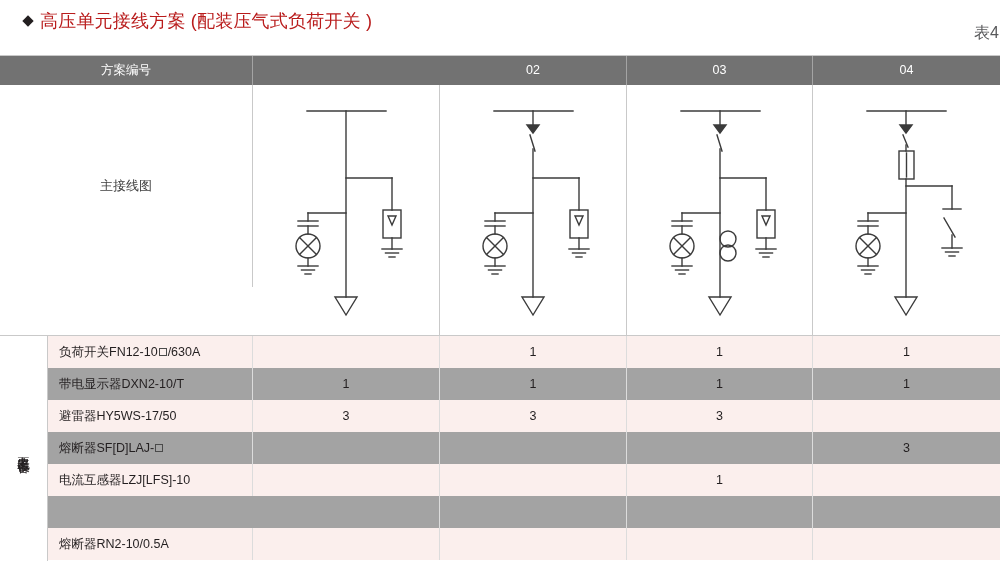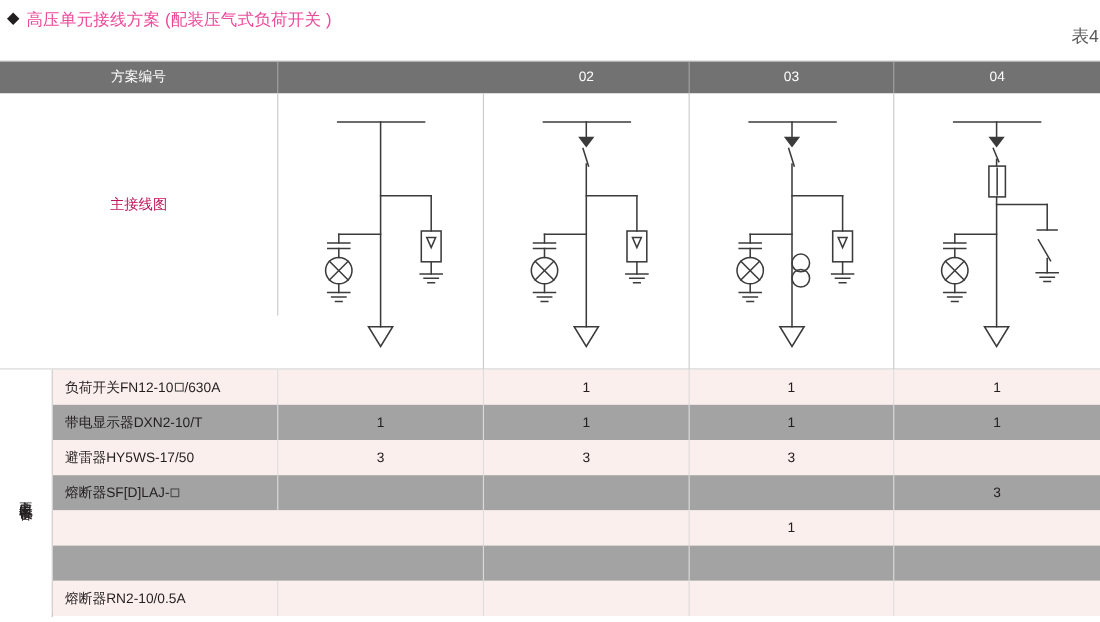--- a/index.html
+++ b/index.html
@@ -17,23 +17,23 @@
   }
 
   
   .title-bar {
     position: absolute;
     left: 0; top: 0;
     width: 1000px; height: 55px;
   }
   .title-text {
     position: absolute;
-    left: 8px; top: 9px;
-    font-size: 15px;
-    color: #ec4899;
+    left: 24px; top: 9px;
+    font-size: 18px;
+    color: #b91c1c;
     letter-spacing: 0.2px;
     white-space: nowrap;
   }
   .title-diamond {
     display: inline-block;
     width: 8px; height: 8px;
     background: #231f20;
     transform: rotate(45deg);
     margin-right: 8px;
     position: relative;
@@ -82,21 +82,21 @@
     width: 1000px; height: 251px;
     background: #ffffff;
     border-bottom: 1px solid #c9c9c9;
   }
   .diag-label {
     position: absolute;
     left: 0; top: 0;
     width: 253px; height: 202px;
     display: flex; align-items: center; justify-content: center;
     font-size: 13px;
-    color: #be185d;
+    color: #404040;
     border-right: 1px solid #c9c9c9;
   }
   .diag-cell {
     position: absolute;
     top: 0; height: 251px;
     border-right: 1px solid #c9c9c9;
   }
   .diag-cell.last { border-right: none; }
   .diag-cell svg { display: block; }
 
@@ -370,20 +370,21 @@
 
       <div class="row even" style="top:96px;">
         <div class="row-name"><span>熔断器SF[D]LAJ-</span><span class="sq"></span><span></span></div>
         <div class="row-val" style="left:205px;width:187px;"></div>
         <div class="row-val" style="left:392px;width:187px;"></div>
         <div class="row-val" style="left:579px;width:186px;"></div>
         <div class="row-val last" style="left:765px;width:187px;">3</div>
       </div>
 
       <div class="row odd" style="top:128px;">
+        <div class="row-name">电流互感器LZJ[LFS]-10</div>
         <div class="row-val" style="left:205px;width:187px;"></div>
         <div class="row-val" style="left:392px;width:187px;"></div>
         <div class="row-val" style="left:579px;width:186px;">1</div>
         <div class="row-val last" style="left:765px;width:187px;"></div>
       </div>
 
       <div class="row even" style="top:160px;">
         <div class="row-val" style="left:205px;width:187px;"></div>
         <div class="row-val" style="left:392px;width:187px;"></div>
         <div class="row-val" style="left:579px;width:186px;"></div>

